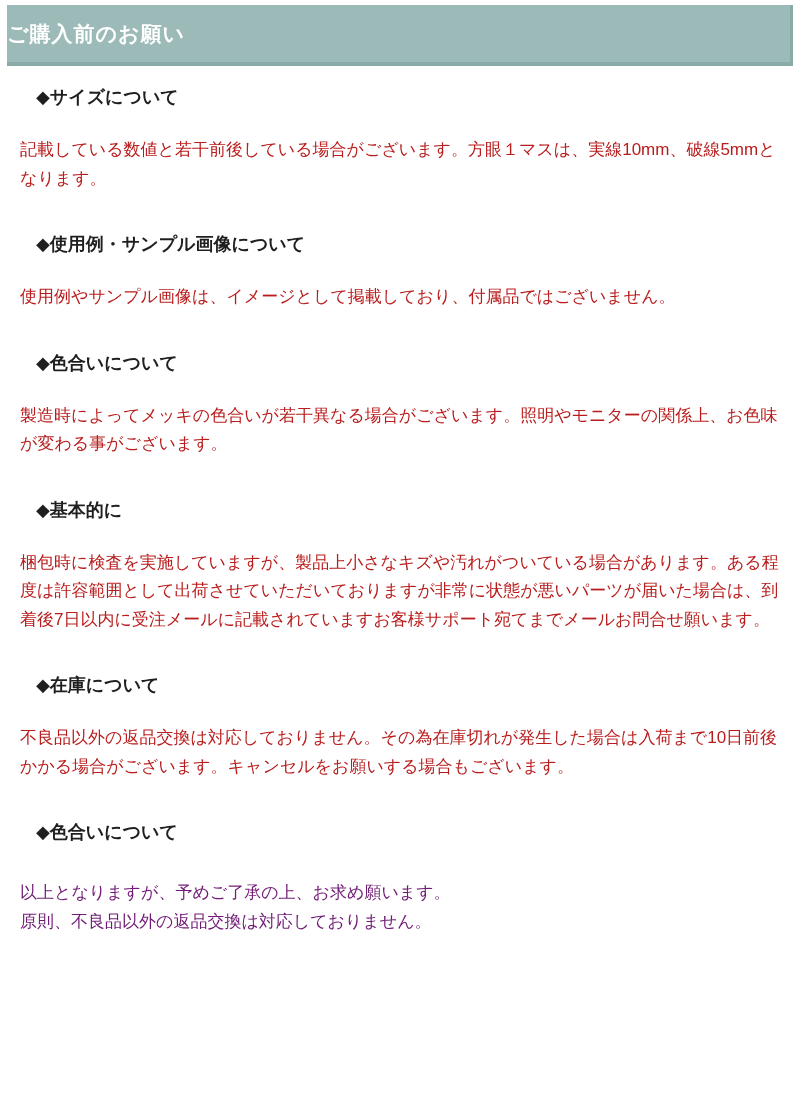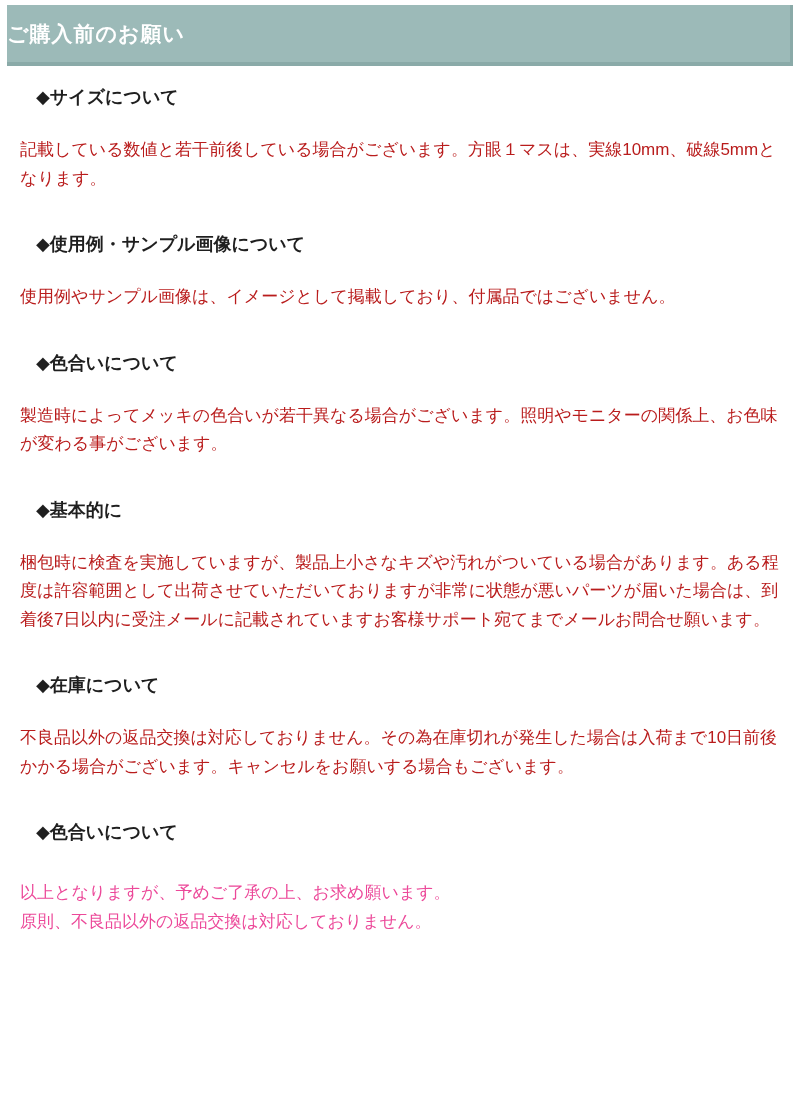--- a/index.html
+++ b/index.html
@@ -51,21 +51,21 @@
   .section:first-of-type .section-heading {
     margin-top: 18px;
   }
   .section-body {
     margin: 26px 0 0 0;
     color: #b91c1c;
     white-space: pre-line;
   }
   .closing-note {
     margin: 34px 0 0 0;
-    color: #ec4899;
+    color: #701a75;
     white-space: pre-line;
   }
 </style>
 </head>
 <body>
 
 <div class="page">
 
   <div class="header-bar">
     <span class="header-title">ご購入前のお願い</span>

